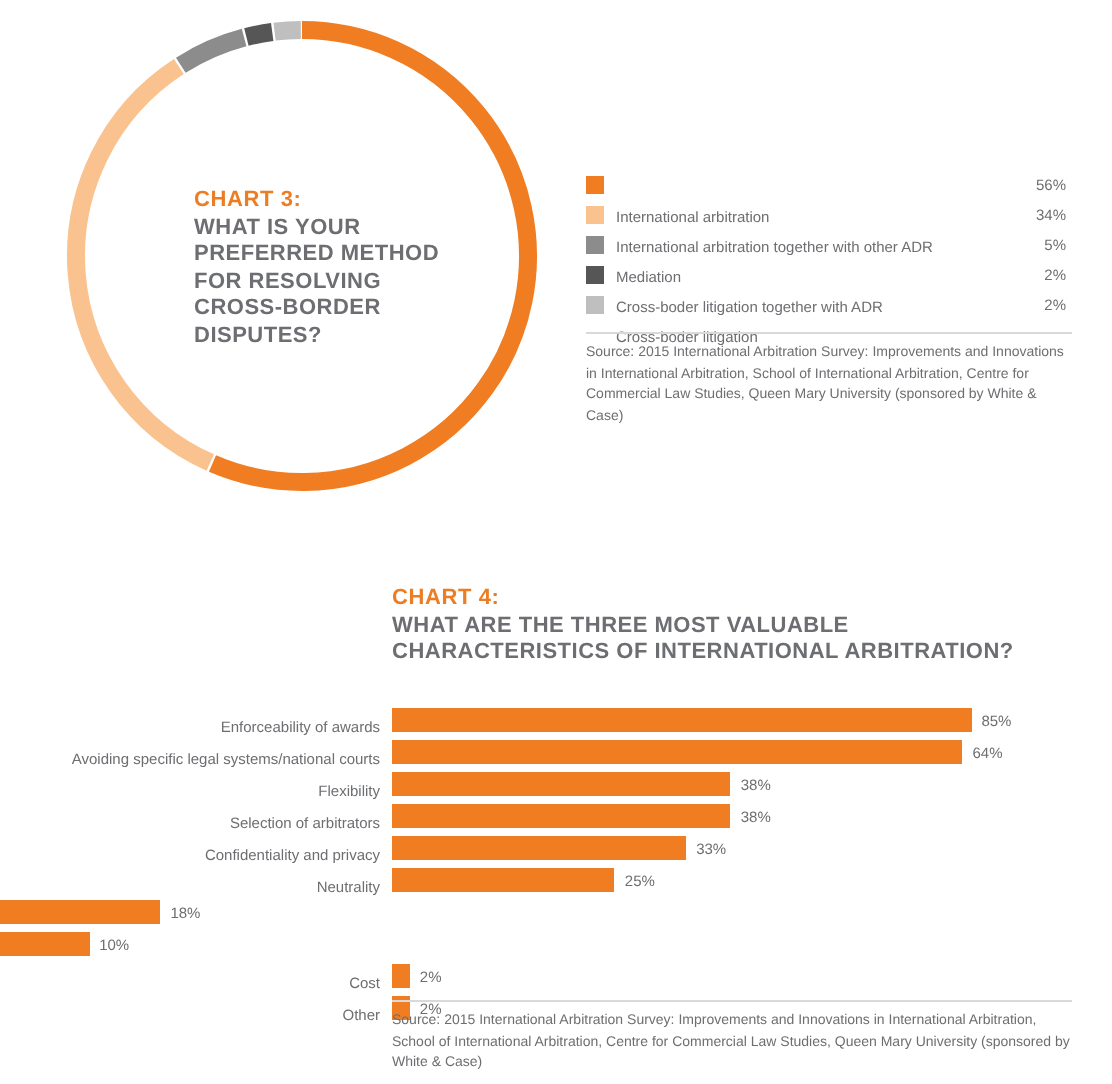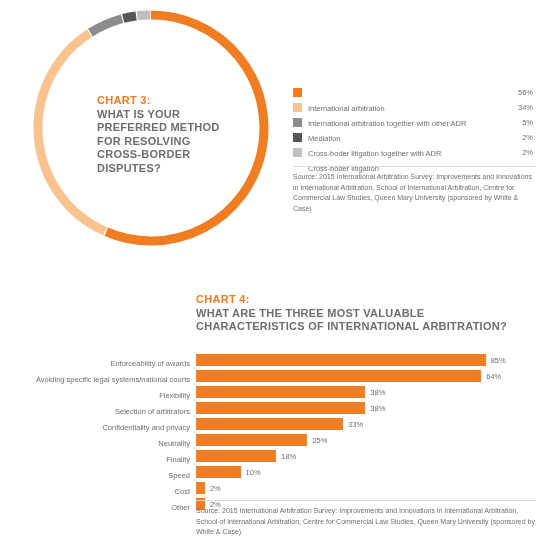--- a/index.html
+++ b/index.html
@@ -273,28 +273,26 @@
         </div>
       </div>
       <div class="bar-row">
         <div class="bar-label">Neutrality</div>
         <div class="bar-track">
           <div class="bar-fill" style="width: 111.429px; background: rgb(240, 125, 33);"></div>
           <span class="bar-value">25%</span>
         </div>
       </div>
       <div class="bar-row">
-        <div class="bar-label">Finality</div>
         <div class="bar-track">
           <div class="bar-fill" style="width: 80.2286px; background: rgb(240, 125, 33);"></div>
           <span class="bar-value">18%</span>
         </div>
       </div>
       <div class="bar-row">
-        <div class="bar-label">Speed</div>
         <div class="bar-track">
           <div class="bar-fill" style="width: 44.5714px; background: rgb(240, 125, 33);"></div>
           <span class="bar-value">10%</span>
         </div>
       </div>
       <div class="bar-row">
         <div class="bar-label">Cost</div>
         <div class="bar-track">
           <div class="bar-fill" style="width: 8.91429px; background: rgb(240, 125, 33);"></div>
           <span class="bar-value">2%</span>

